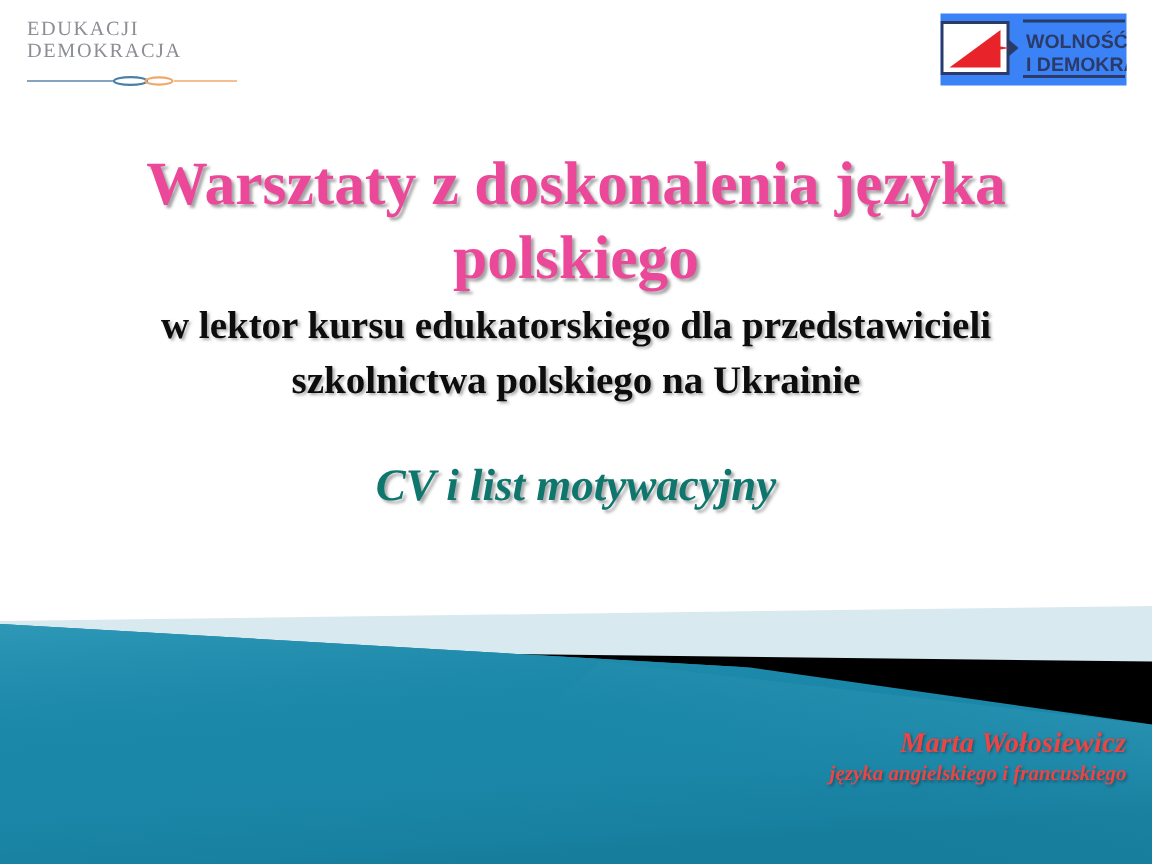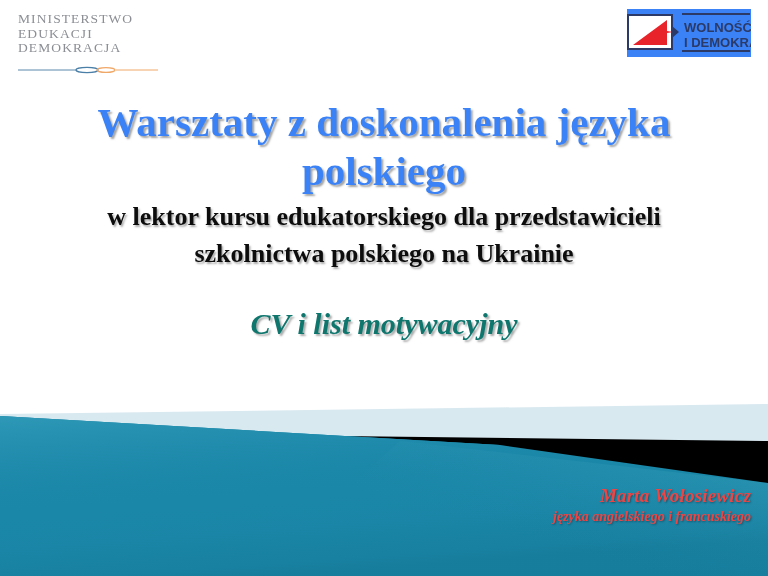--- a/index.html
+++ b/index.html
@@ -66,21 +66,21 @@
     left: 42px;
     top: 98px;
     width: 684px;
     text-align: center;
   }
   .title-main {
     font-family: "Liberation Serif", serif;
     font-weight: bold;
     font-size: 41px;
     line-height: 49px;
-    color: #3b82f6;
+    color: #ec4899;
     text-shadow: 2px 2px 2px rgba(90,90,90,0.55);
     margin: 0;
   }
   .title-sub {
     font-family: "Liberation Serif", serif;
     font-weight: bold;
     font-size: 26px;
     line-height: 33px;
     color: #0d0d0d;
     text-shadow: 1.5px 1.5px 2px rgba(90,90,90,0.5);
@@ -164,21 +164,20 @@
       <linearGradient id="sheen2" x1="1" y1="0" x2="0" y2="1">
         <stop offset="0%" stop-color="#59b7d0" stop-opacity="0.35"></stop>
         <stop offset="60%" stop-color="#1b87a8" stop-opacity="0.0"></stop>
       </linearGradient>
     </defs>
     <polygon points="0,416 500,445 768,483 768,576 0,576" fill="url(#sheen)"></polygon>
     <polygon points="400,441 768,483 768,576 250,576" fill="url(#sheen2)"></polygon>
   </svg>
 
   <div class="men-logo">
-    <div class="men-text">MINISTERSTWO</div>
     <div class="men-text">EDUKACJI</div>
     <div class="men-text">DEMOKRACJA</div>
     <div class="men-rule">
       <svg width="140" height="10" viewBox="0 0 140 10">
         <line x1="0" y1="5" x2="58" y2="5" stroke="#5b87ad" stroke-width="1"></line>
         <ellipse cx="69" cy="5" rx="11" ry="2.6" fill="none" stroke="#4a7fa8" stroke-width="1.4"></ellipse>
         <ellipse cx="88" cy="5" rx="9" ry="2.4" fill="none" stroke="#f0a868" stroke-width="1.4"></ellipse>
         <line x1="98" y1="5" x2="140" y2="5" stroke="#f0a868" stroke-width="1"></line>
       </svg>
     </div>

